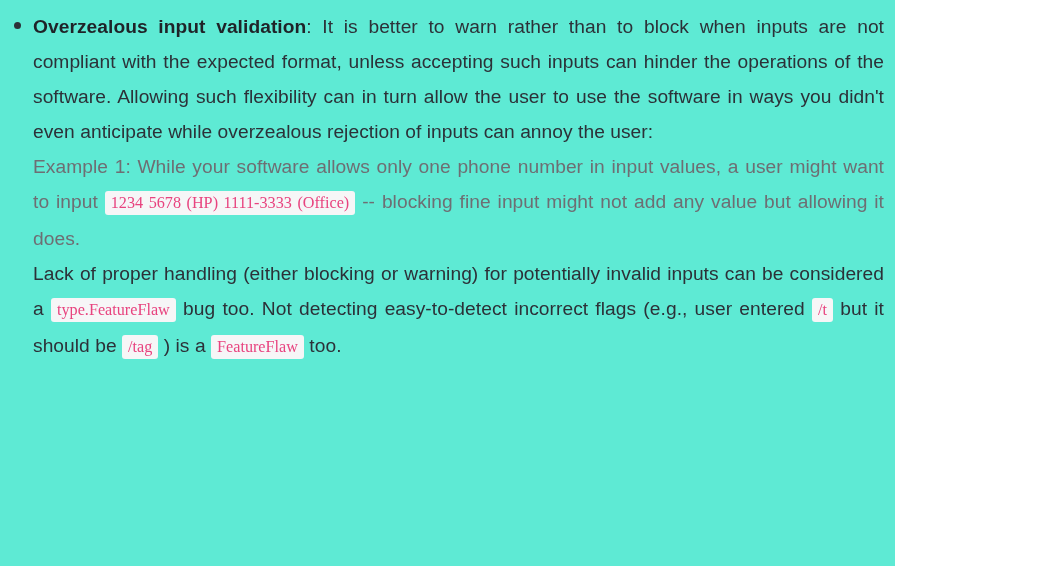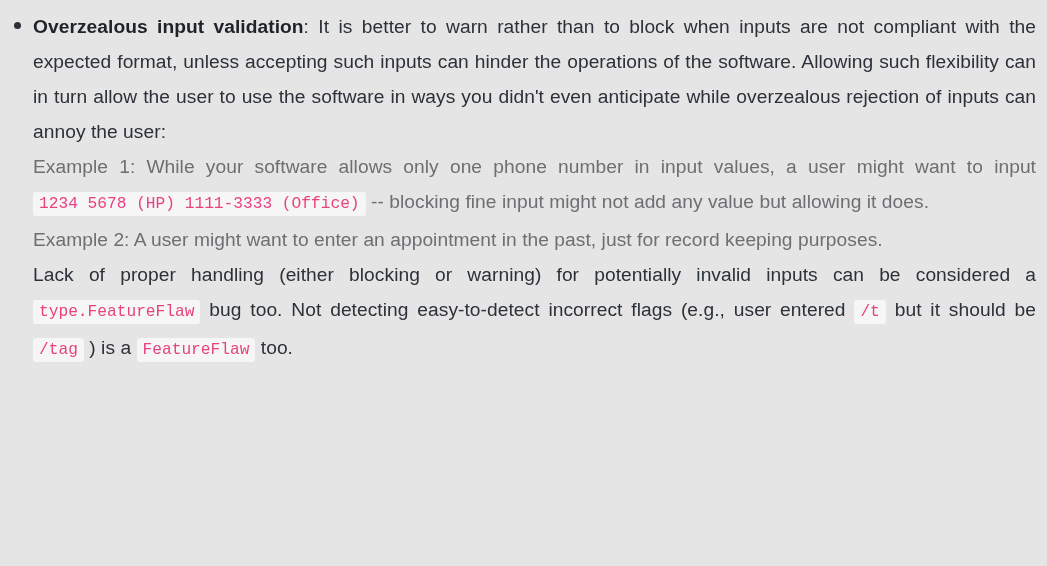--- a/index.html
+++ b/index.html
@@ -9,24 +9,24 @@
   }
   body {
     width: 1047px;
     height: 566px;
     font-family: "Liberation Sans", sans-serif;
     overflow: hidden;
   }
 
   #doc {
     box-sizing: border-box;
-    width: 1047px;
+    width: 895px;
     height: 566px;
     padding: 9px 11px 0 0;
-    background: #e5e5e5;
+    background: #5eead4;
   }
 
   ul.bullet-list {
     margin: 0;
     padding: 0;
     list-style: none;
   }
 
   li.bullet-item {
     position: relative;
@@ -56,21 +56,21 @@
   p.para.muted {
     color: #6e6e73;
   }
 
   .lead-term {
     font-weight: bold;
     color: #1f2328;
   }
 
   code.inline-code {
-    font-family: Liberation Mono, monospace;
+    font-family: Liberation Serif, serif;
     font-size: 16.2px;
     color: #e8437f;
     background: #f6f6f7;
     border-radius: 3px;
     padding: 3px 6px;
     white-space: pre;
     letter-spacing: 0;
   }
 
   
@@ -81,21 +81,20 @@
 
 <div id="doc">
   <ul class="bullet-list">
     <li class="bullet-item">
       <span class="bullet-dot" style="background: rgb(44, 49, 56);"></span>
 
       <p class="para"><span class="lead-term">Overzealous input validation</span><span>: It is better to warn rather than to block when inputs are not compliant with the expected format, unless accepting such inputs can hinder the operations of the software. Allowing such flexibility can in turn allow the user to use the software in ways you didn't even anticipate while overzealous rejection of inputs can annoy the user:</span></p>
 
       <p class="para muted"><span>Example 1: While your software allows only one phone number in input values, a user might want to input</span> <code class="inline-code">1234 5678 (HP) 1111-3333 (Office)</code> <span>-- blocking fine input might not add any value but allowing it does.</span></p>
 
-      <p class="para muted">Example 2: A user might want to enter an appointment in the past, just for record keeping purposes.</p>
 
 
 
       <p class="para"><span>Lack of proper handling (either blocking or warning) for potentially invalid inputs can be considered a</span> <code class="inline-code">type.FeatureFlaw</code> <span>bug too. Not detecting easy-to-detect incorrect flags (e.g., user entered</span> <code class="inline-code">/t</code> <span>but it should be</span> <code class="inline-code">/tag</code> <span>) is a</span> <code class="inline-code">FeatureFlaw</code> <span>too.</span></p>
 
     </li>
   </ul>
 </div>
 
 </body></html>

